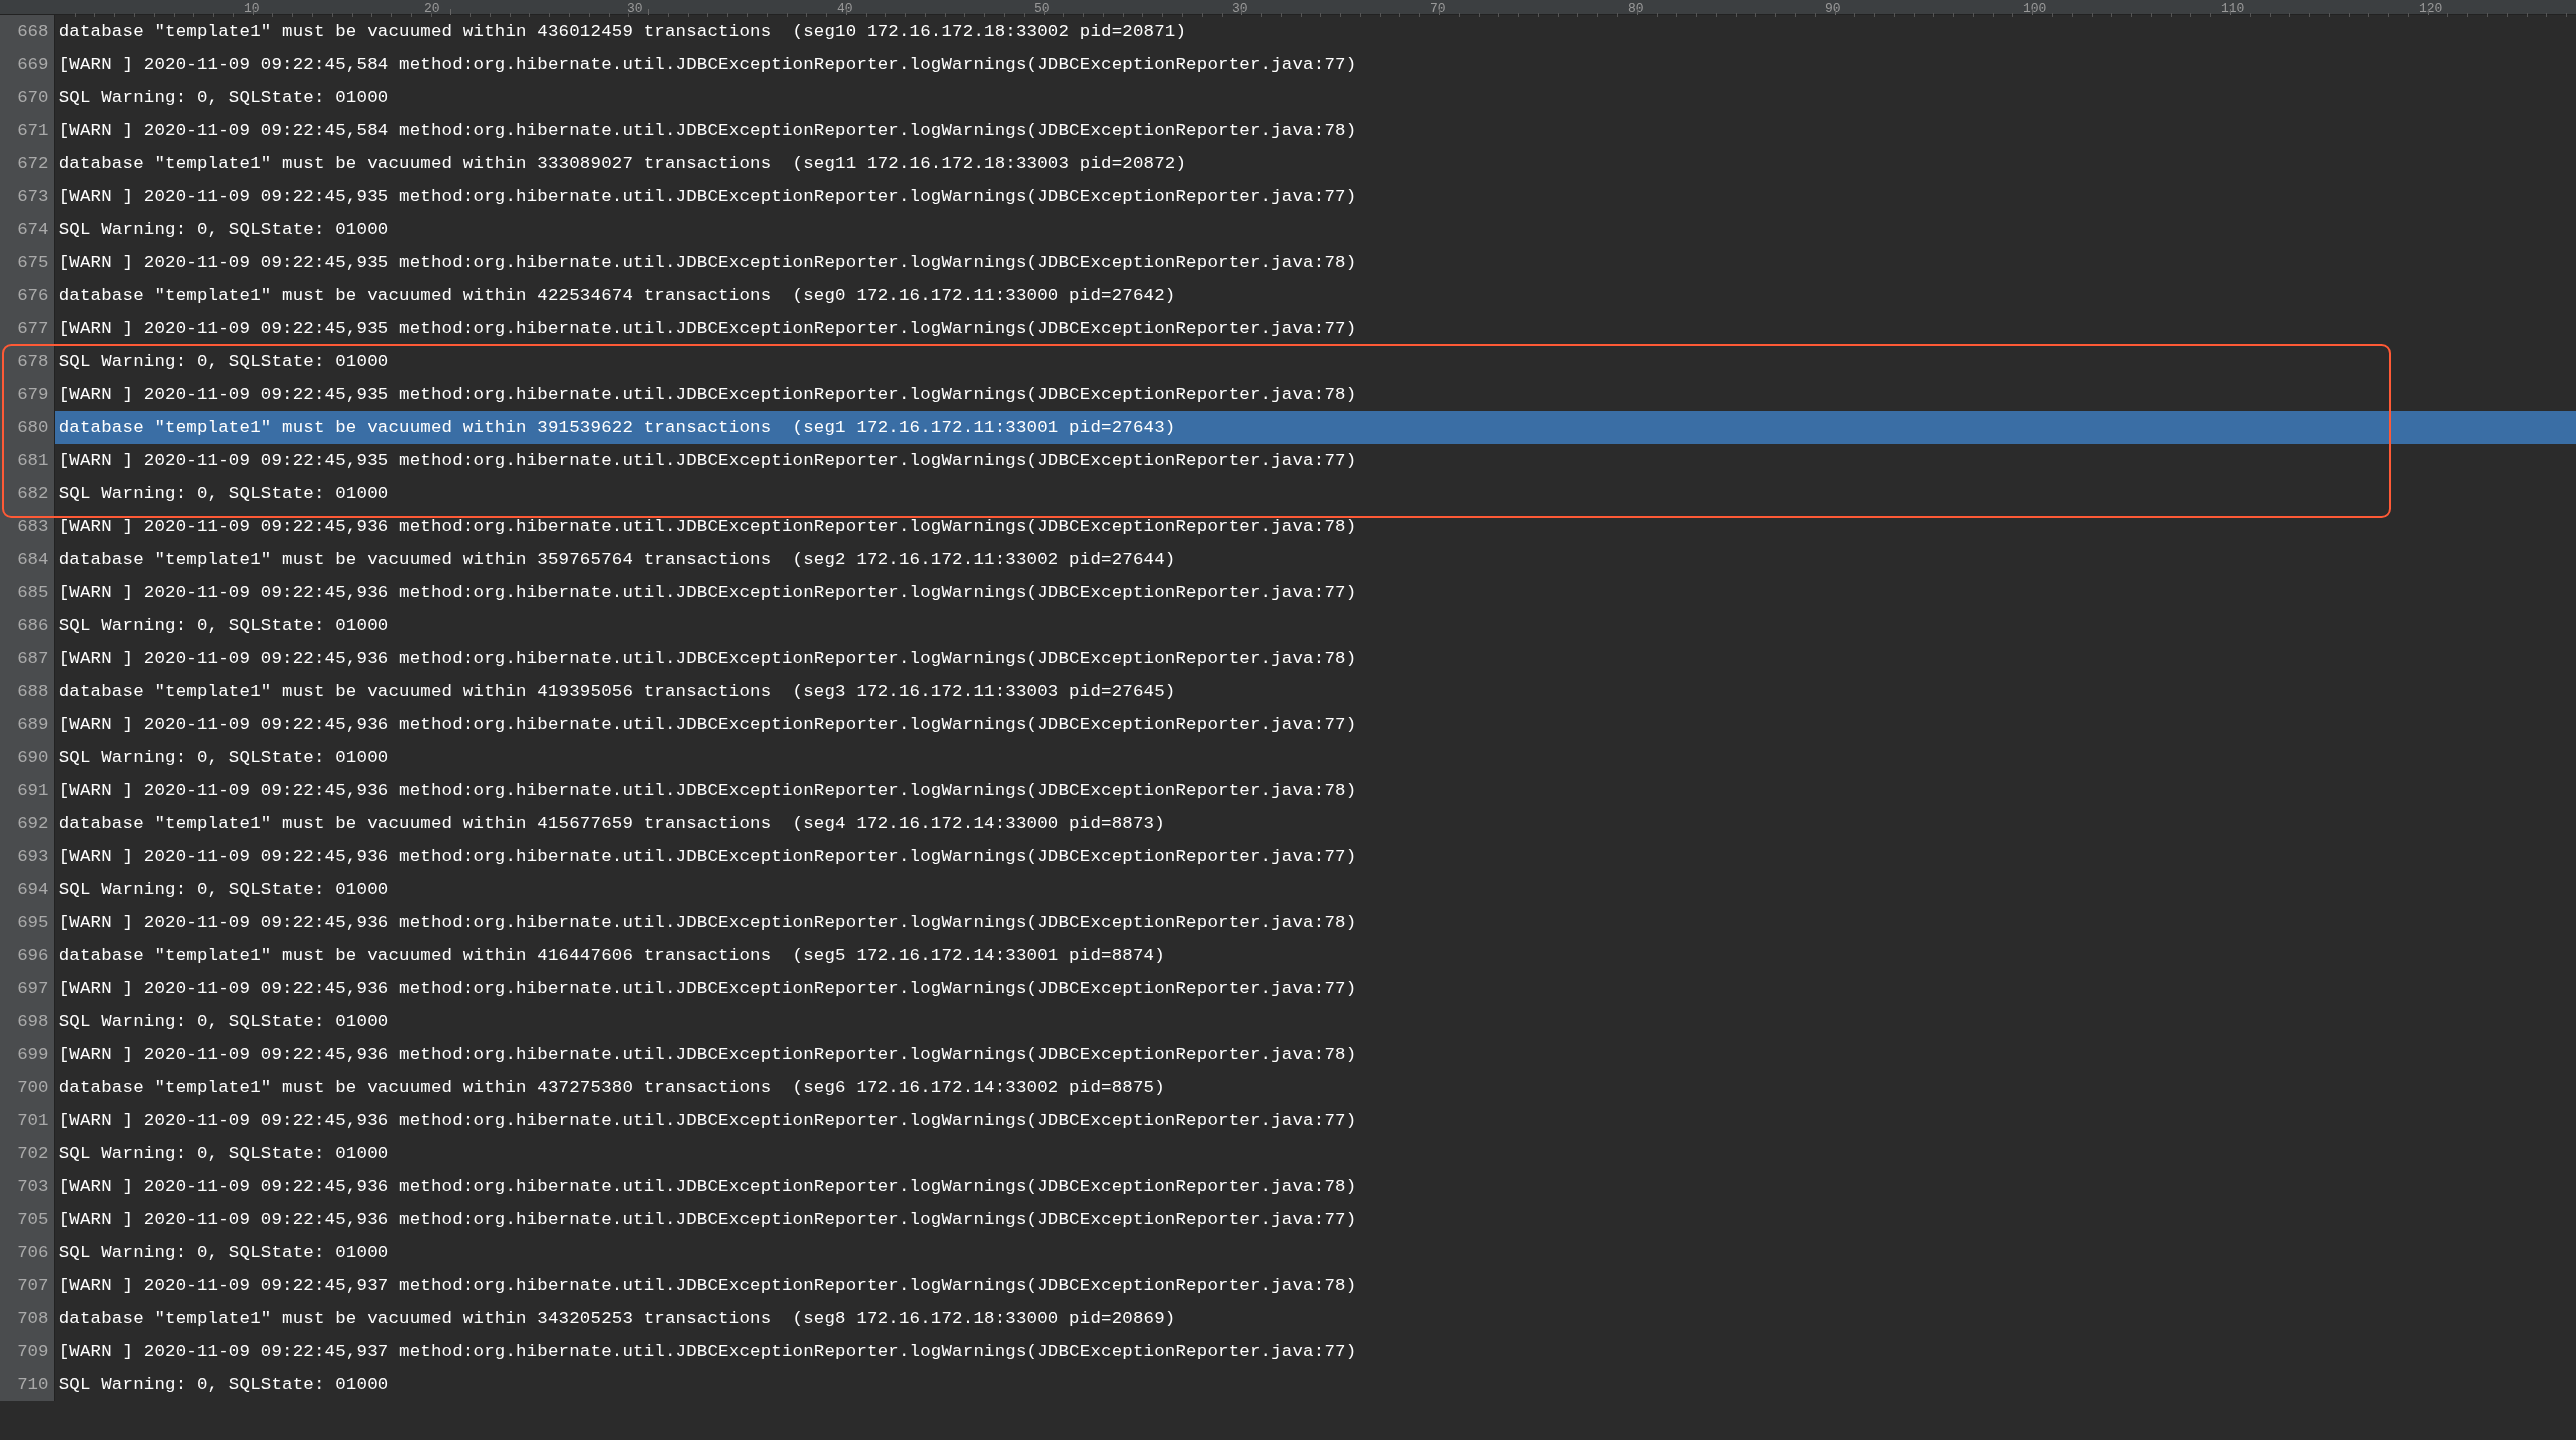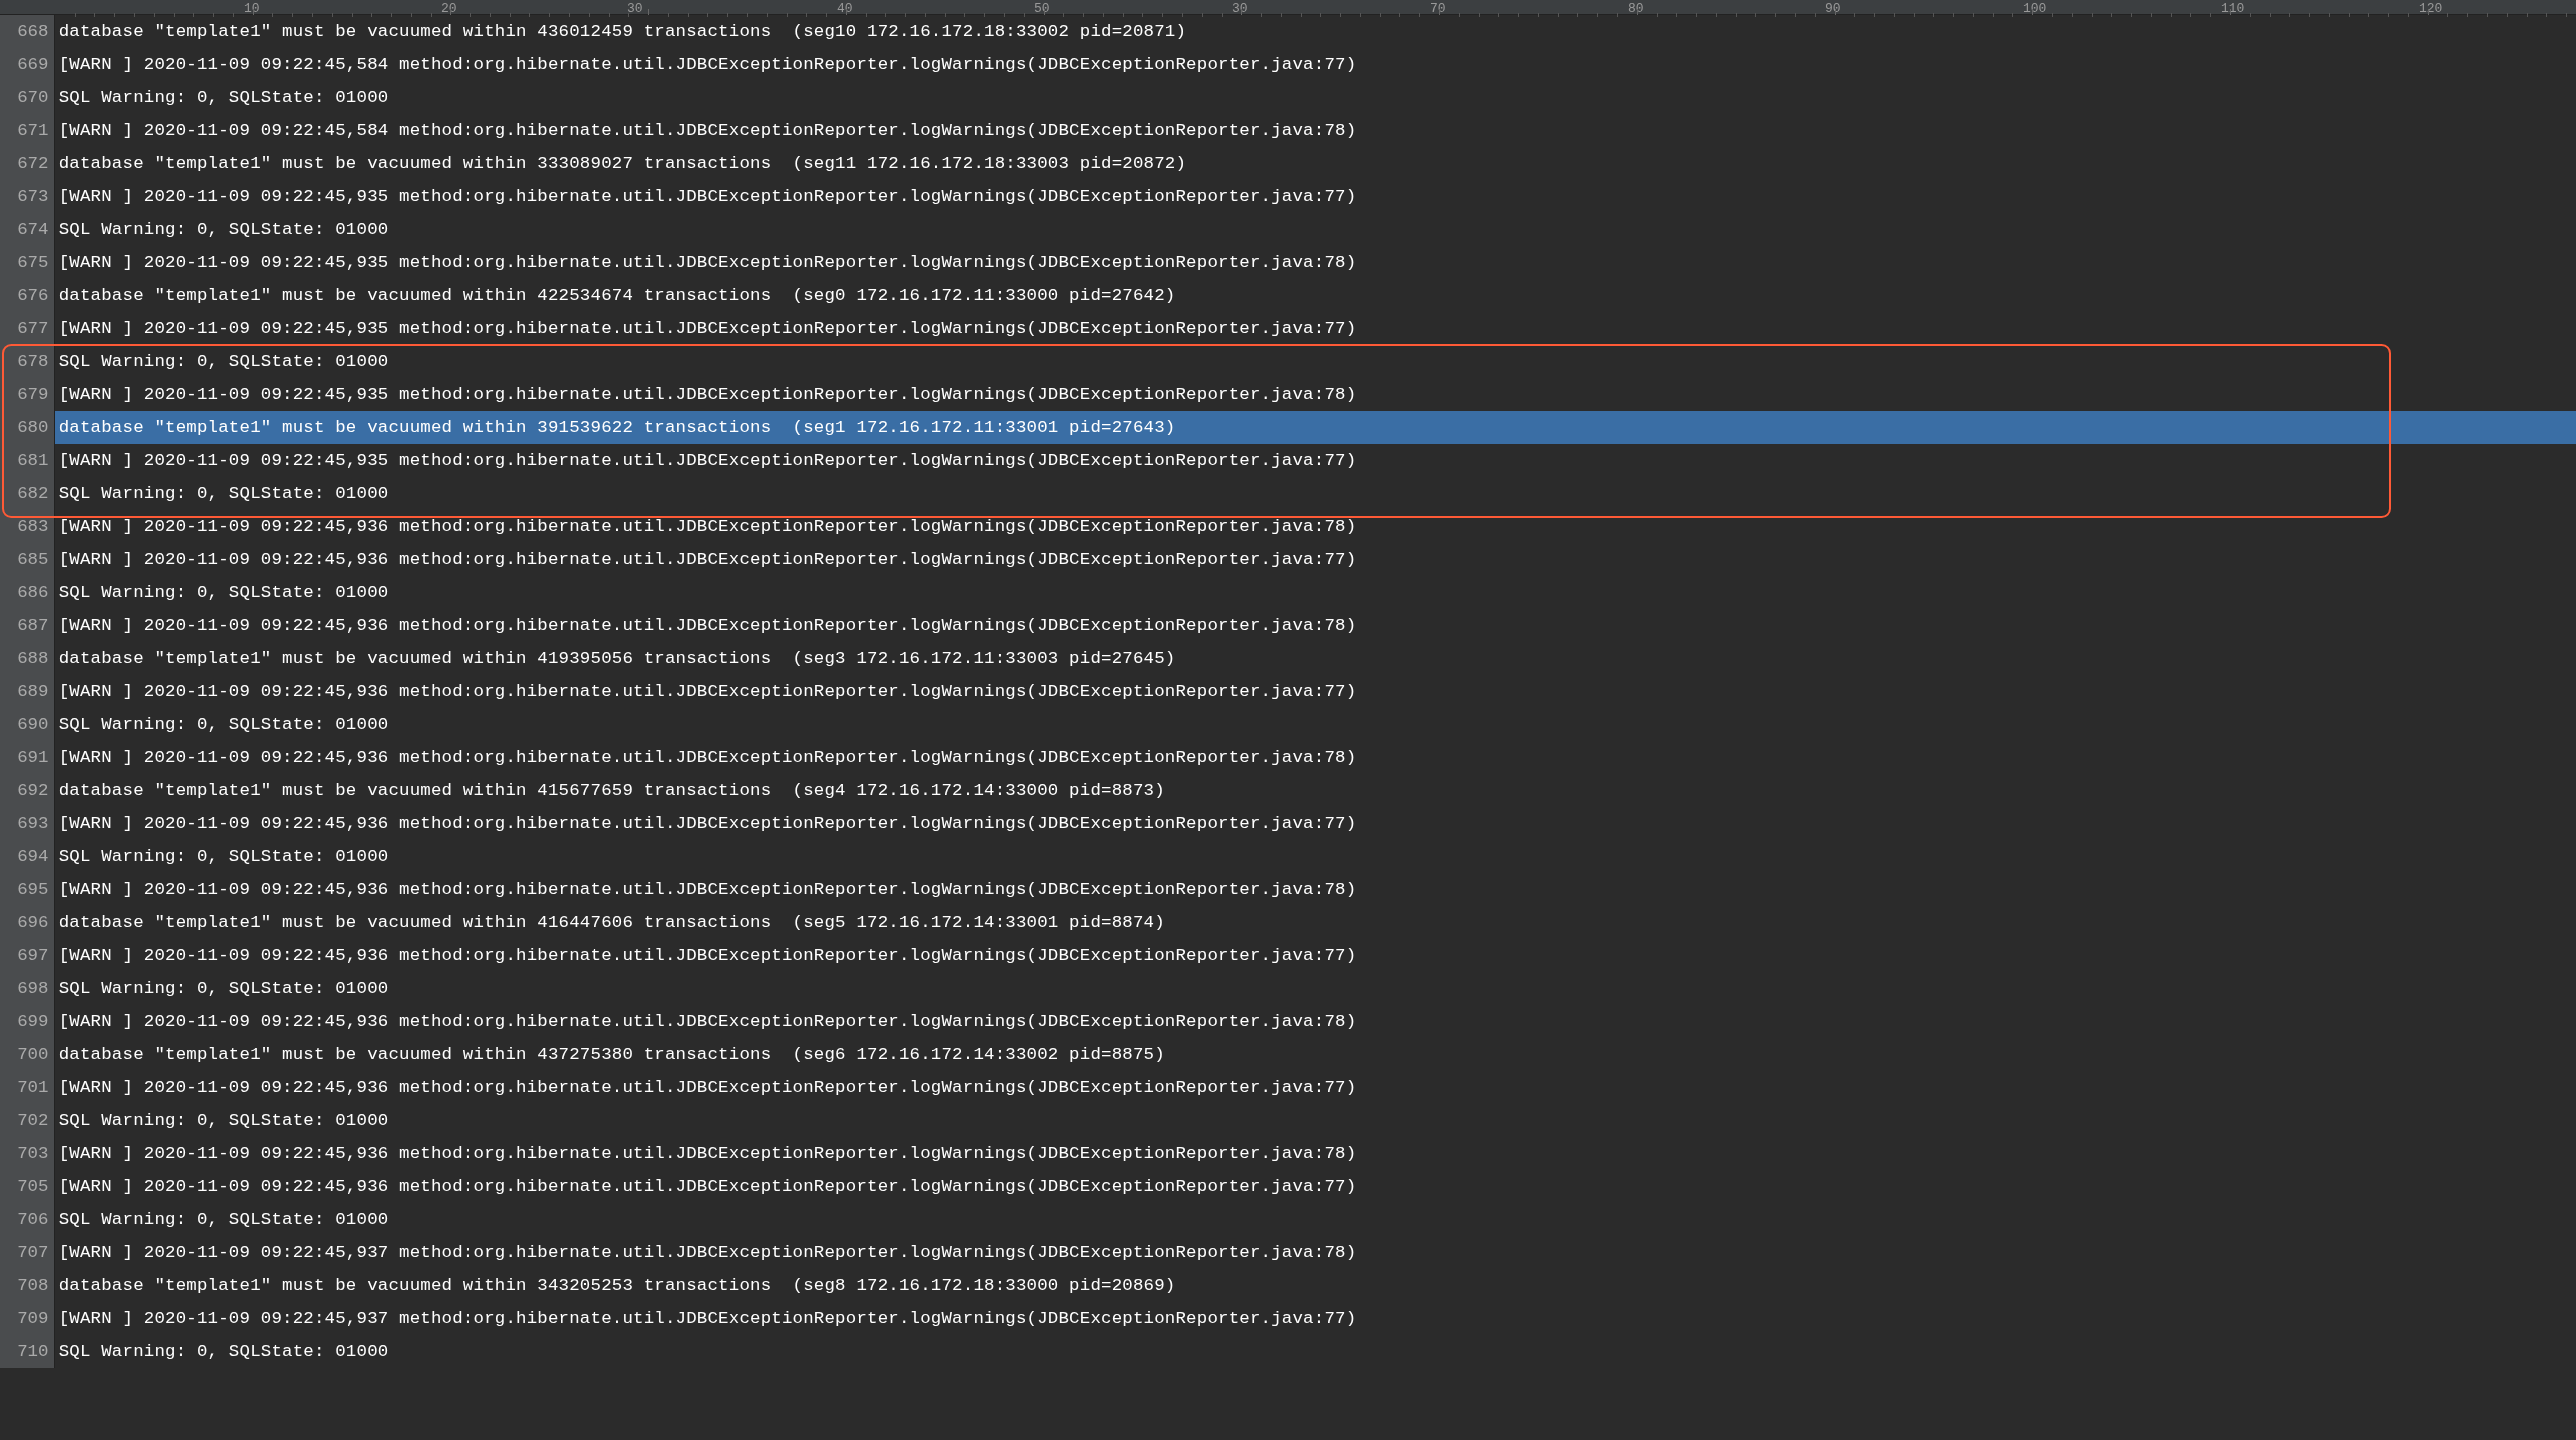--- a/index.html
+++ b/index.html
@@ -65,21 +65,21 @@
     pointer-events: none;
     z-index: 50;
   }
 </style>
 </head>
 <body>
 
 <div class="ruler" id="ruler">
     <span style="left: 244px;">10</span>
     <div class="tick" style="left: 253px;"></div>
-    <span style="left: 441px;">20</span>
+    <span style="left: 424px;">20</span>
     <div class="tick" style="left: 450px;"></div>
     <span style="left: 627px;">30</span>
     <div class="tick" style="left: 648px;"></div>
     <span style="left: 837px;">40</span>
     <div class="tick" style="left: 846px;"></div>
     <span style="left: 1034px;">50</span>
     <div class="tick" style="left: 1044px;"></div>
     <span style="left: 1232px;">30</span>
     <div class="tick" style="left: 1241px;"></div>
     <span style="left: 1430px;">70</span>
@@ -221,20 +221,21 @@
     <div class="line"><div class="gutter">674</div><div class="code">SQL Warning: 0, SQLState: 01000</div></div>
     <div class="line"><div class="gutter">675</div><div class="code">[WARN ] 2020-11-09 09:22:45,935 method:org.hibernate.util.JDBCExceptionReporter.logWarnings(JDBCExceptionReporter.java:78)</div></div>
     <div class="line"><div class="gutter">676</div><div class="code">database "template1" must be vacuumed within 422534674 transactions  (seg0 172.16.172.11:33000 pid=27642)</div></div>
     <div class="line"><div class="gutter">677</div><div class="code">[WARN ] 2020-11-09 09:22:45,935 method:org.hibernate.util.JDBCExceptionReporter.logWarnings(JDBCExceptionReporter.java:77)</div></div>
     <div class="line"><div class="gutter">678</div><div class="code">SQL Warning: 0, SQLState: 01000</div></div>
     <div class="line"><div class="gutter">679</div><div class="code">[WARN ] 2020-11-09 09:22:45,935 method:org.hibernate.util.JDBCExceptionReporter.logWarnings(JDBCExceptionReporter.java:78)</div></div>
     <div class="line selected"><div class="gutter">680</div><div class="code">database "template1" must be vacuumed within 391539622 transactions  (seg1 172.16.172.11:33001 pid=27643)</div></div>
     <div class="line"><div class="gutter">681</div><div class="code">[WARN ] 2020-11-09 09:22:45,935 method:org.hibernate.util.JDBCExceptionReporter.logWarnings(JDBCExceptionReporter.java:77)</div></div>
     <div class="line"><div class="gutter">682</div><div class="code">SQL Warning: 0, SQLState: 01000</div></div>
     <div class="line"><div class="gutter">683</div><div class="code">[WARN ] 2020-11-09 09:22:45,936 method:org.hibernate.util.JDBCExceptionReporter.logWarnings(JDBCExceptionReporter.java:78)</div></div>
+    <div class="line"><div class="gutter">684</div><div class="code">database "template1" must be vacuumed within 359765764 transactions  (seg2 172.16.172.11:33002 pid=27644)</div></div>
     <div class="line"><div class="gutter">685</div><div class="code">[WARN ] 2020-11-09 09:22:45,936 method:org.hibernate.util.JDBCExceptionReporter.logWarnings(JDBCExceptionReporter.java:77)</div></div>
     <div class="line"><div class="gutter">686</div><div class="code">SQL Warning: 0, SQLState: 01000</div></div>
     <div class="line"><div class="gutter">687</div><div class="code">[WARN ] 2020-11-09 09:22:45,936 method:org.hibernate.util.JDBCExceptionReporter.logWarnings(JDBCExceptionReporter.java:78)</div></div>
     <div class="line"><div class="gutter">688</div><div class="code">database "template1" must be vacuumed within 419395056 transactions  (seg3 172.16.172.11:33003 pid=27645)</div></div>
     <div class="line"><div class="gutter">689</div><div class="code">[WARN ] 2020-11-09 09:22:45,936 method:org.hibernate.util.JDBCExceptionReporter.logWarnings(JDBCExceptionReporter.java:77)</div></div>
     <div class="line"><div class="gutter">690</div><div class="code">SQL Warning: 0, SQLState: 01000</div></div>
     <div class="line"><div class="gutter">691</div><div class="code">[WARN ] 2020-11-09 09:22:45,936 method:org.hibernate.util.JDBCExceptionReporter.logWarnings(JDBCExceptionReporter.java:78)</div></div>
     <div class="line"><div class="gutter">692</div><div class="code">database "template1" must be vacuumed within 415677659 transactions  (seg4 172.16.172.14:33000 pid=8873)</div></div>
     <div class="line"><div class="gutter">693</div><div class="code">[WARN ] 2020-11-09 09:22:45,936 method:org.hibernate.util.JDBCExceptionReporter.logWarnings(JDBCExceptionReporter.java:77)</div></div>
     <div class="line"><div class="gutter">694</div><div class="code">SQL Warning: 0, SQLState: 01000</div></div>

